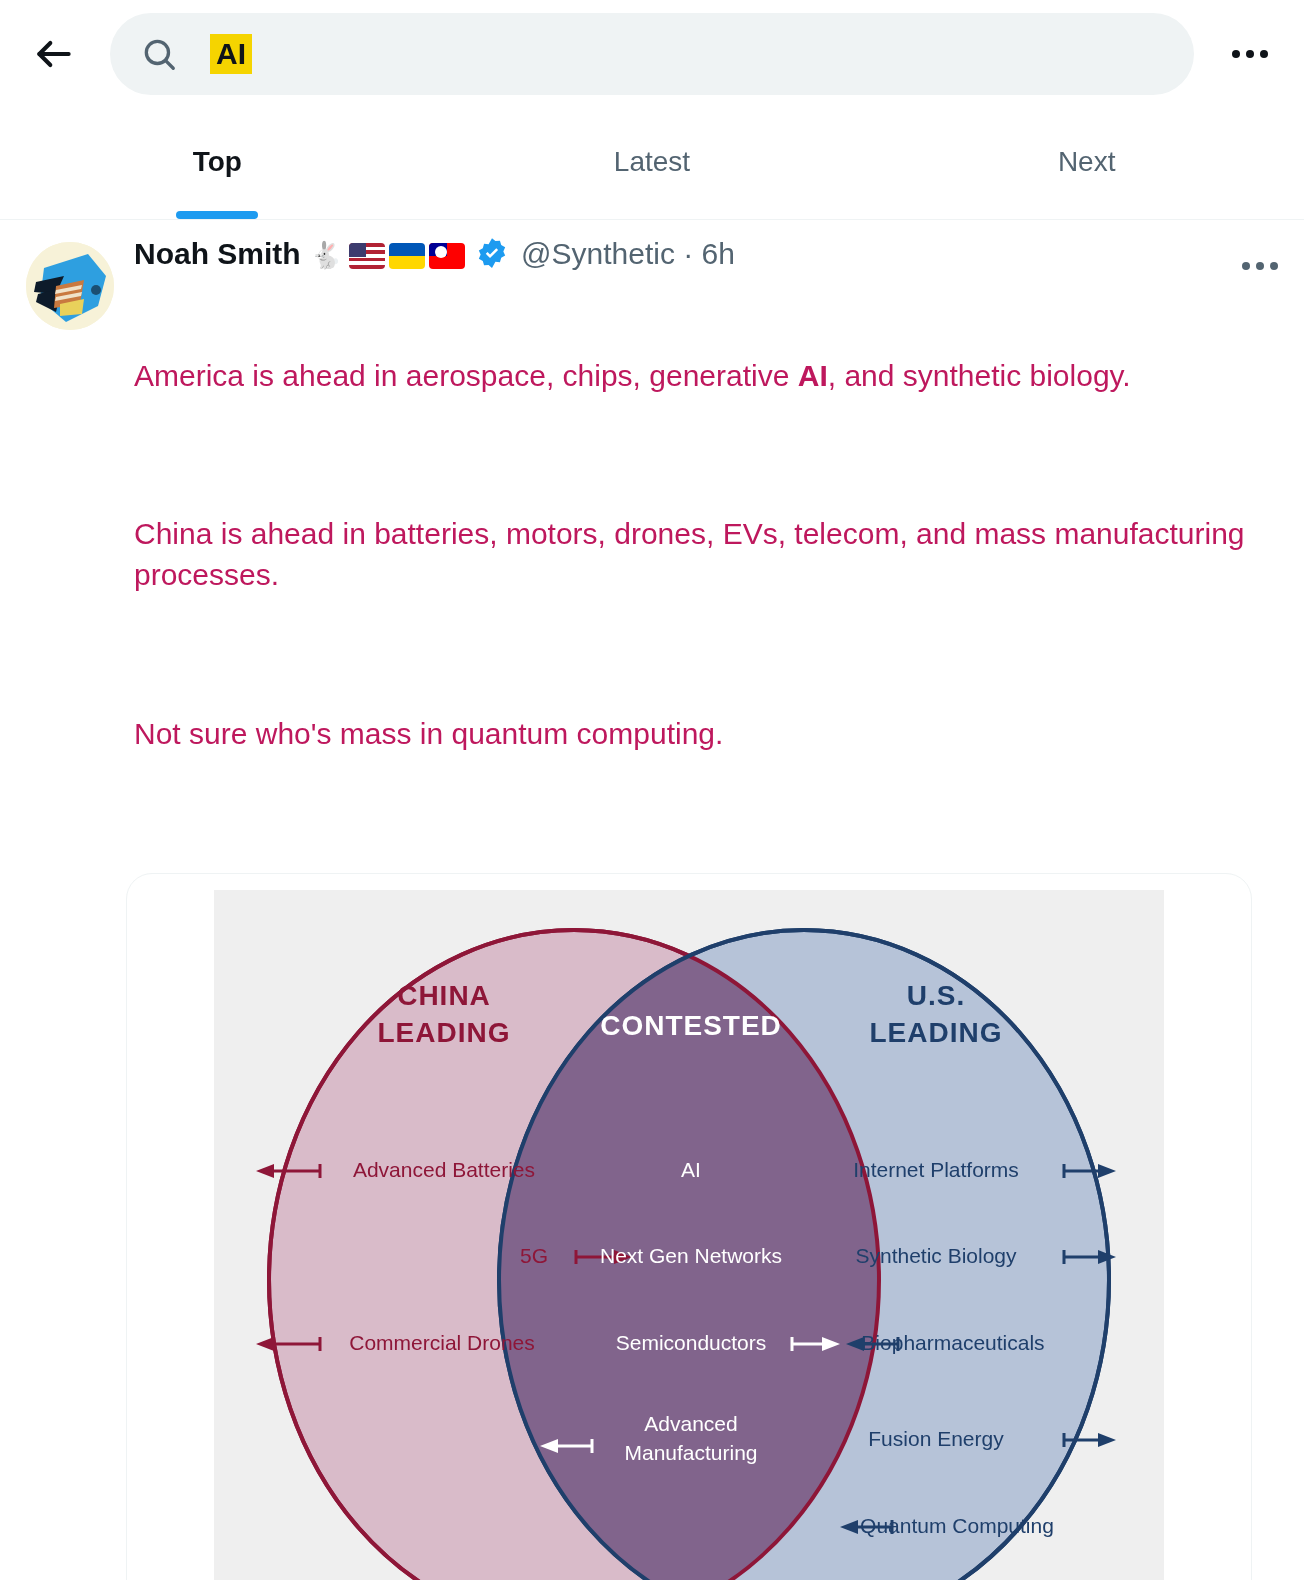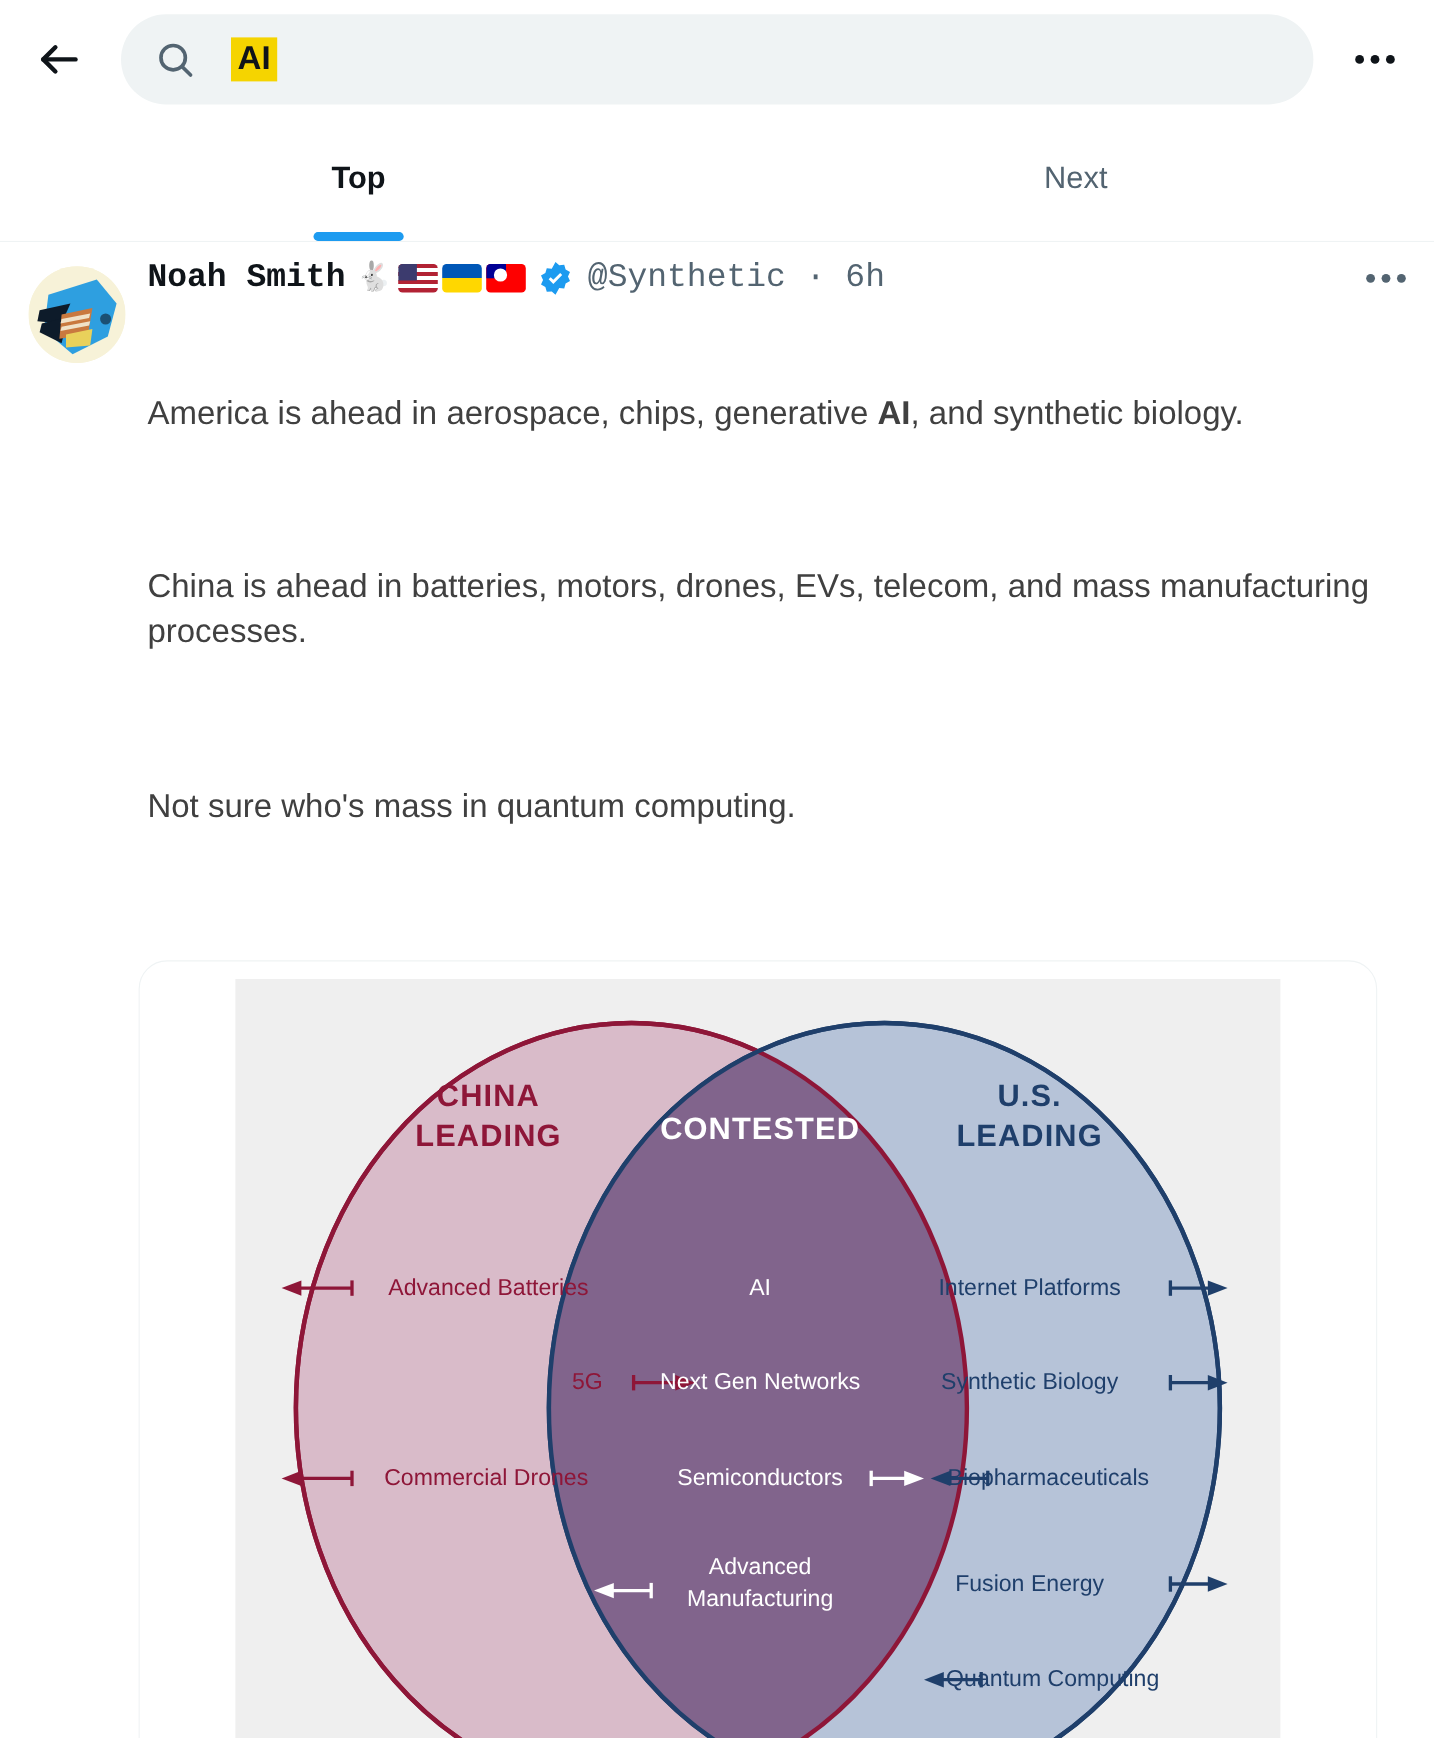--- a/index.html
+++ b/index.html
@@ -97,26 +97,25 @@
     background: #f7f2d8;
     overflow: hidden;
     position: relative;
     cursor: pointer;
   }
   .avatar svg { display: block; }
 
   .tweet-body { flex: 1 1 auto; padding-left: 12px; min-width: 0; }
   .tweet-head {
     display: flex;
-    align-items: center;
+    align-items: flex-end;
     gap: 0px;
     font-size: 30px;
     line-height: 1.1;
     flex-wrap: nowrap;
-    font-family: Liberation Mono, monospace;
   }
   .display-name { font-weight: 700; color: #0f1419; cursor: pointer; white-space: nowrap; }
   .name-emojis { font-size: 27px; margin-left: 10px; letter-spacing: 2px; white-space: nowrap; display: inline-flex; align-items: center; gap: 4px;}
   .flag {
     display: inline-block;
     width: 36px; height: 26px;
     border-radius: 4px;
     position: relative;
     overflow: hidden;
     vertical-align: middle;
@@ -142,21 +141,21 @@
     font-weight: 400;
     white-space: nowrap;
     cursor: pointer;
   }
   .more-tweet { margin-left: auto; padding-left: 20px; cursor: pointer; display:flex; align-items:center; }
   .more-tweet .dot-row i { background: #536471; width: 8px; height: 8px; }
 
   .tweet-text {
     font-size: 30px;
     line-height: 1.38;
-    color: #404040;
+    color: #be185d;
     margin-top: 2px;
     white-space: pre-wrap;
   }
   .tweet-text p { margin: 0 0 34px 0; }
   .tweet-text p:last-child { margin-bottom: 0; }
   .tweet-text b { font-weight: 700; }
 
   
   .media-card {
     margin-top: 36px;
@@ -208,20 +207,23 @@
         <i></i>
         <i></i>
       </span>
   </div>
 </div>
 
 <div class="tabs">
   <div class="tab active">
     <span>Top</span>
     <span class="tab-underline"></span>
+  </div>
+  <div class="tab">
+    <span>Latest</span>
   </div>
   <div class="tab">
     <span>Next</span>
   </div>
 </div>
 
 <div class="tweet">
   <div class="avatar-col">
     <div class="avatar">
       <svg viewBox="0 0 88 88" width="88" height="88">

